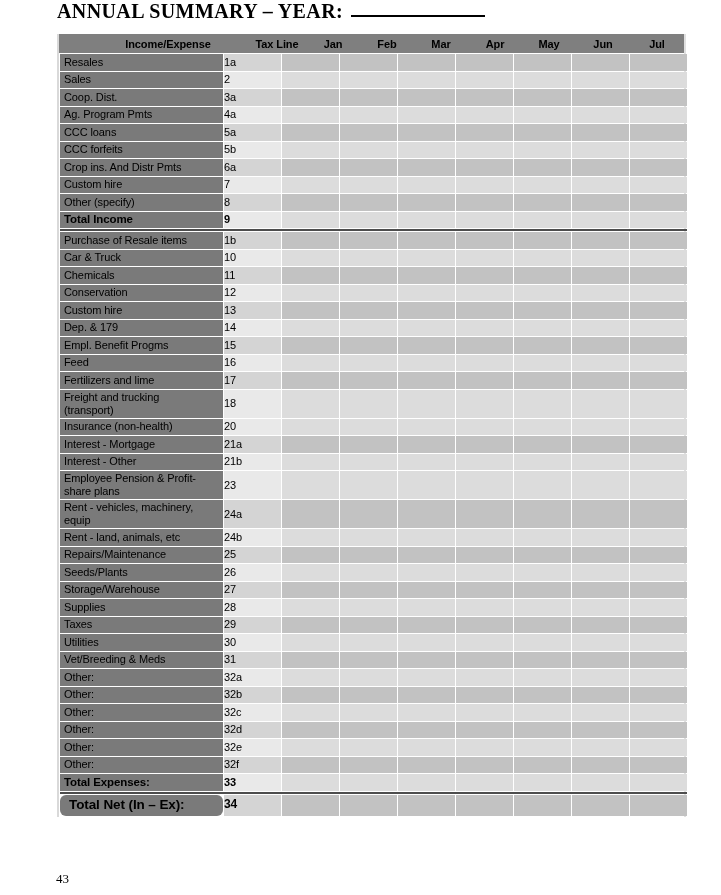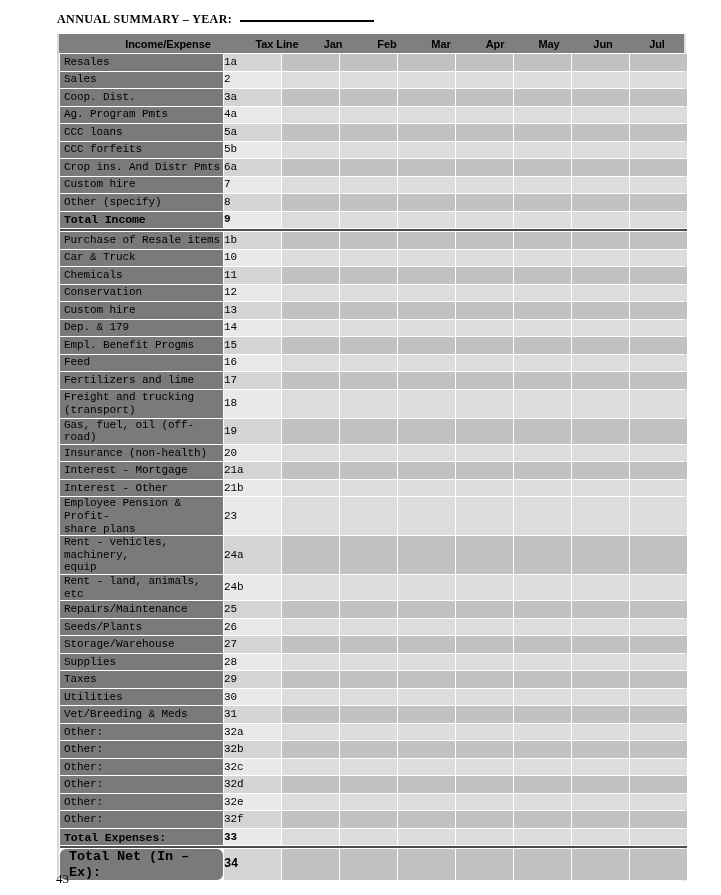--- a/index.html
+++ b/index.html
@@ -1,42 +1,42 @@
 <!DOCTYPE html>
 <html><head>
 <meta charset="utf-8">
 <style>
   html,body{margin:0;padding:0;background:#ffffff;}
   .sheet{
     position:relative;width:721px;height:895px;background:#ffffff;
     font-family:"Liberation Sans",sans-serif;color:#000;overflow:hidden;
   }
   .title-row{
-    position:absolute;left:57px;top:12px;white-space:nowrap;
+    position:absolute;left:57px;top:0;white-space:nowrap;
     font-family:"Liberation Serif","DejaVu Serif",serif;
-    font-weight:bold;font-size:12px;letter-spacing:.4px;
+    font-weight:bold;font-size:20px;letter-spacing:.4px;
   }
   .year-blank{
     display:inline-block;width:134px;height:2px;background:#000;
     margin-left:8px;vertical-align:1px;
   }
   .table-wrap{
     position:absolute;left:57px;top:34px;width:629px;box-sizing:border-box;
     border-left:2px solid #d9d9d9;border-right:2px solid #e0e0e0;
   }
   .header-bar{
     display:flex;height:19px;background:#7f7f7f;align-items:center;
     font-weight:bold;font-size:11px;letter-spacing:-0.1px;
   }
   .h-label{width:160px;text-align:center;padding-left:29px;}
   .h-tax{width:58px;text-align:center;}
   .h-month{flex:1;text-align:center;}
   table.grid{
     border-collapse:separate;border-spacing:1px;width:625px;table-layout:fixed;
-    font-size:11px;letter-spacing:-0.1px;font-family:Liberation Mono, monospace;
+    font-size:11px;letter-spacing:-0.1px;
   }
   .grid td{height:16.5px;padding:0;vertical-align:middle;line-height:1.15;overflow:hidden;}
   .label-cell{
     width:159px;background:#7a7a7a;text-align:left;padding-left:4px !important;
     white-space:pre-line;
   }
   .tax-cell{width:57px;text-align:left;}
   .data-cell{width:57px;}
   .r-dark  .tax-cell{background:#d4d4d4;} .r-dark  .data-cell{background:#c2c2c2;}
   .r-light .tax-cell{background:#e9e9e9;} .r-light .data-cell{background:#dcdcdc;}
@@ -292,31 +292,20 @@
 (transport)</td>
             <td class="tax-cell">18</td>
             <td class="data-cell"></td>
             <td class="data-cell"></td>
             <td class="data-cell"></td>
             <td class="data-cell"></td>
             <td class="data-cell"></td>
             <td class="data-cell"></td>
             <td class="data-cell"></td>
           </tr>
-          <tr class="r-dark">
-            <td class="label-cell">Gas, fuel, oil (off-road)</td>
-            <td class="tax-cell">19</td>
-            <td class="data-cell"></td>
-            <td class="data-cell"></td>
-            <td class="data-cell"></td>
-            <td class="data-cell"></td>
-            <td class="data-cell"></td>
-            <td class="data-cell"></td>
-            <td class="data-cell"></td>
-          </tr>
           <tr class="r-light">
             <td class="label-cell">Insurance (non-health)</td>
             <td class="tax-cell">20</td>
             <td class="data-cell"></td>
             <td class="data-cell"></td>
             <td class="data-cell"></td>
             <td class="data-cell"></td>
             <td class="data-cell"></td>
             <td class="data-cell"></td>
             <td class="data-cell"></td>

